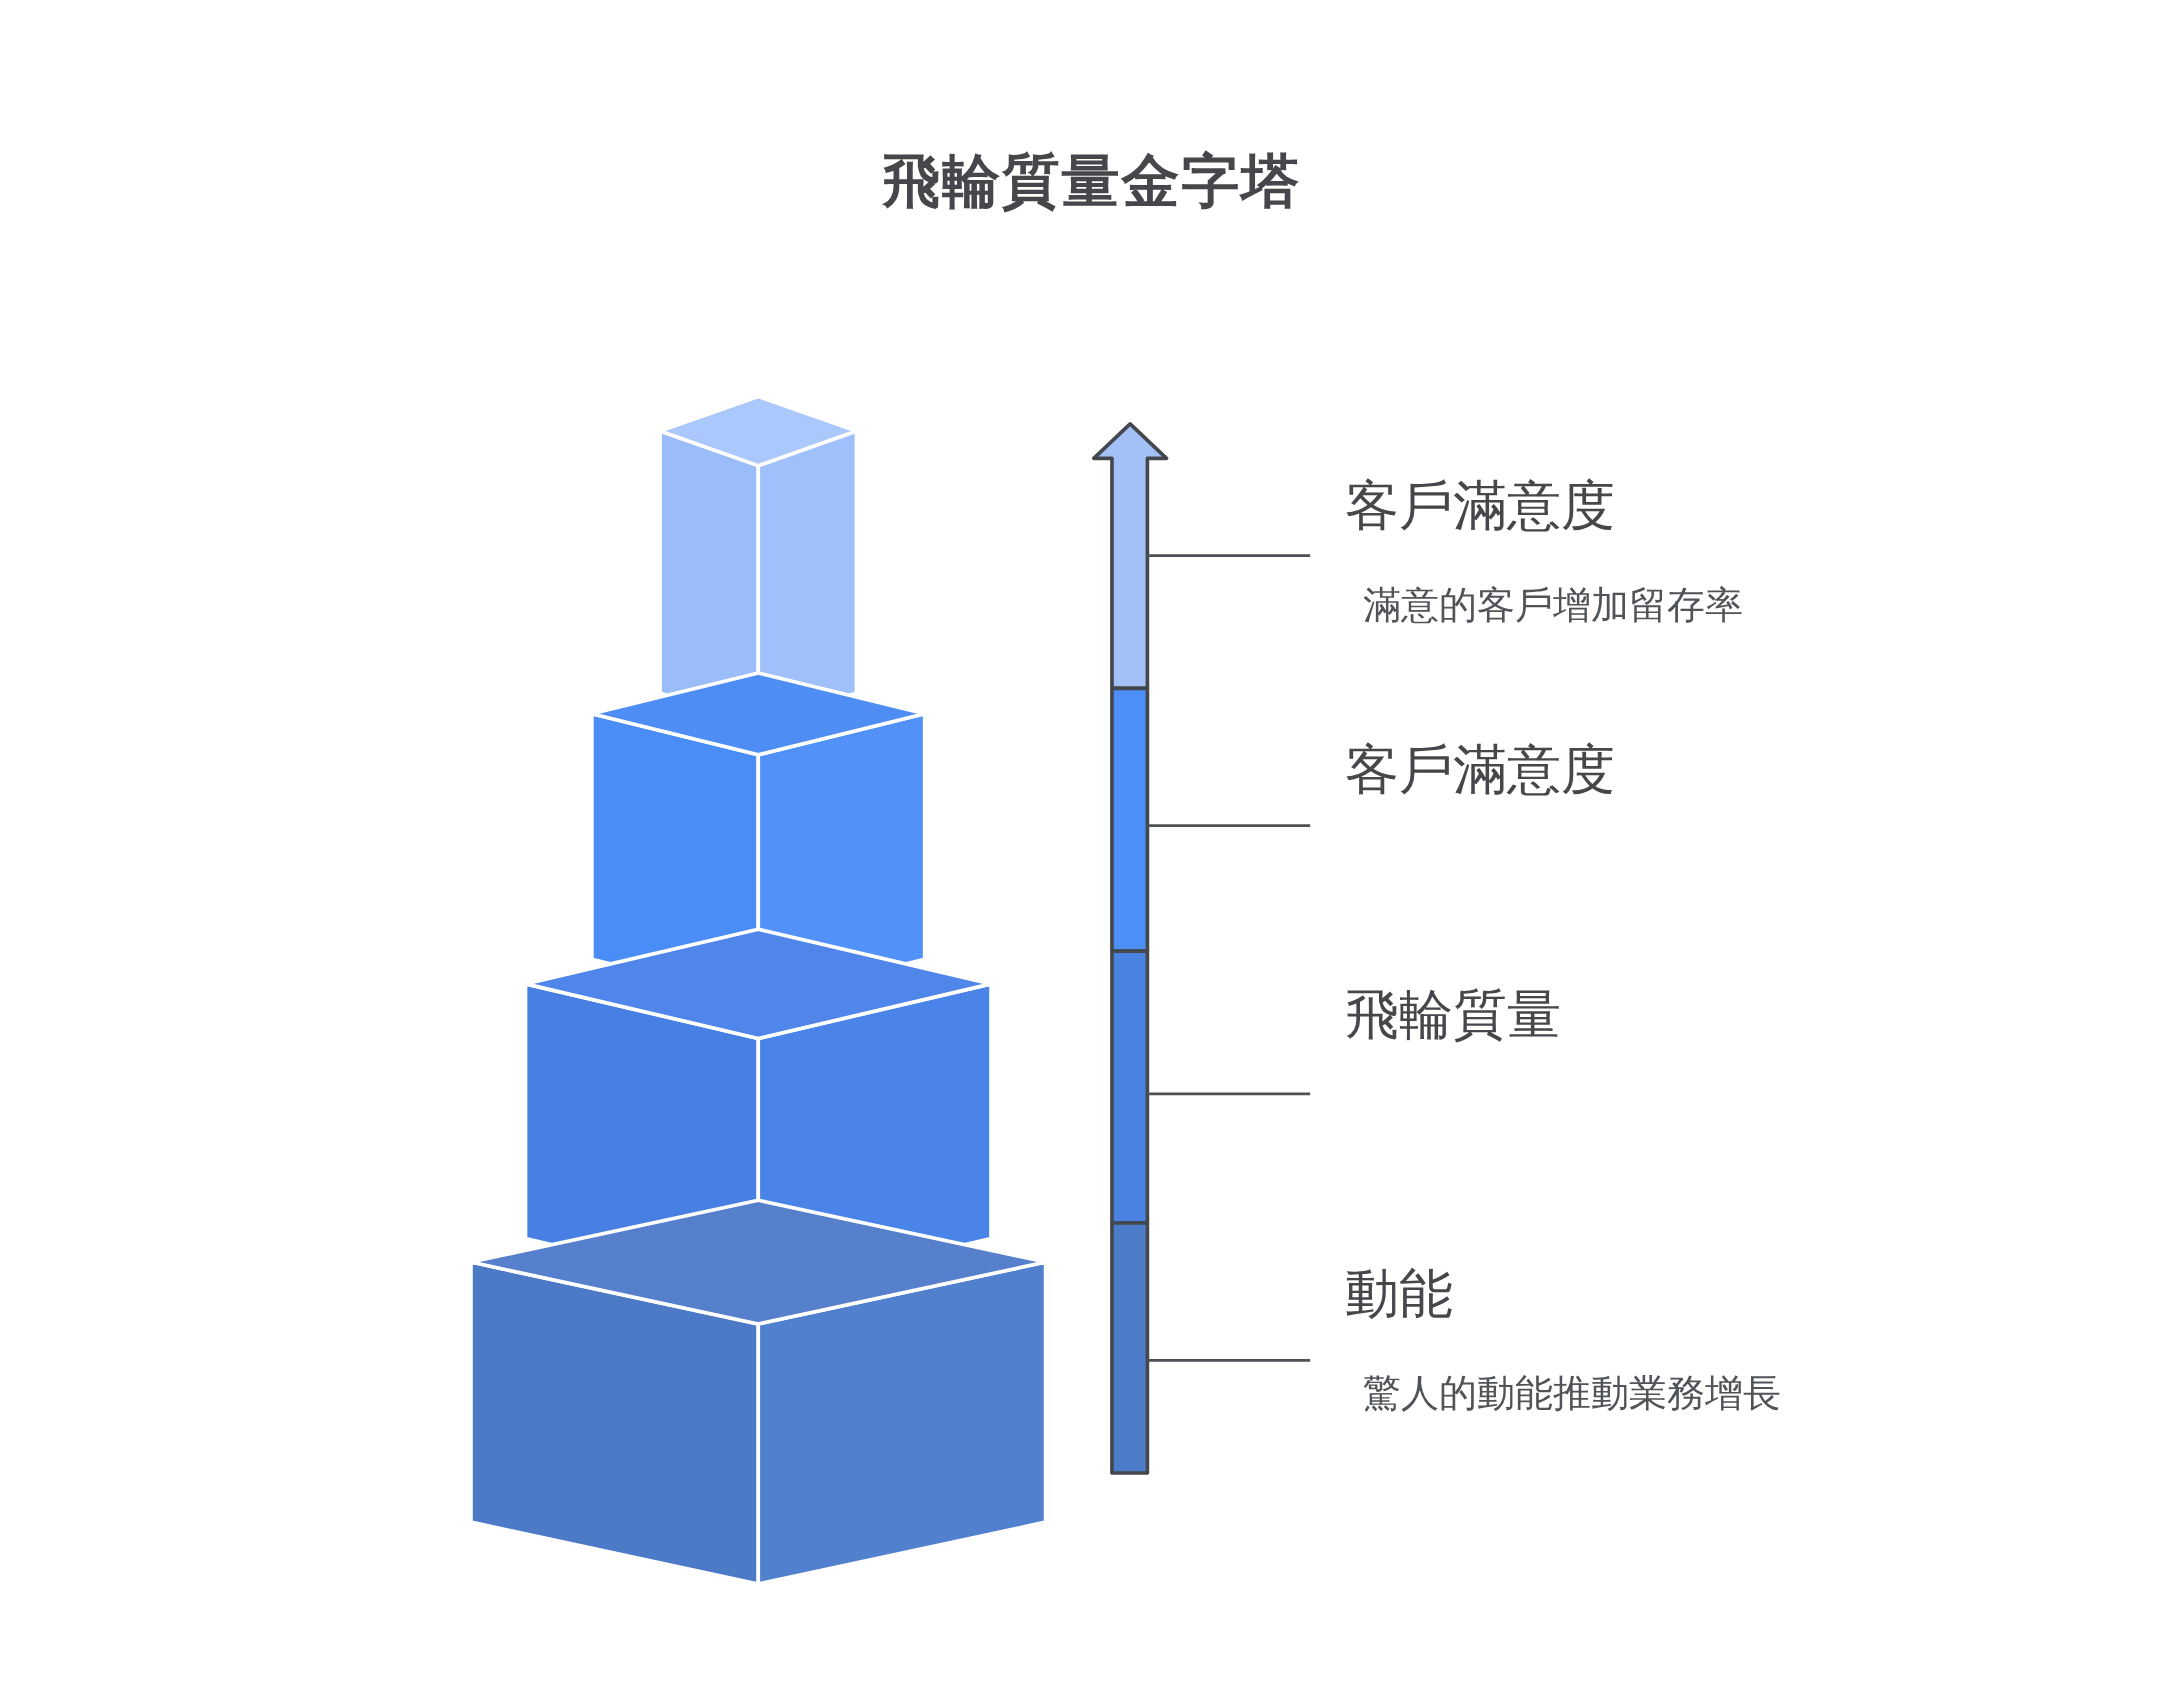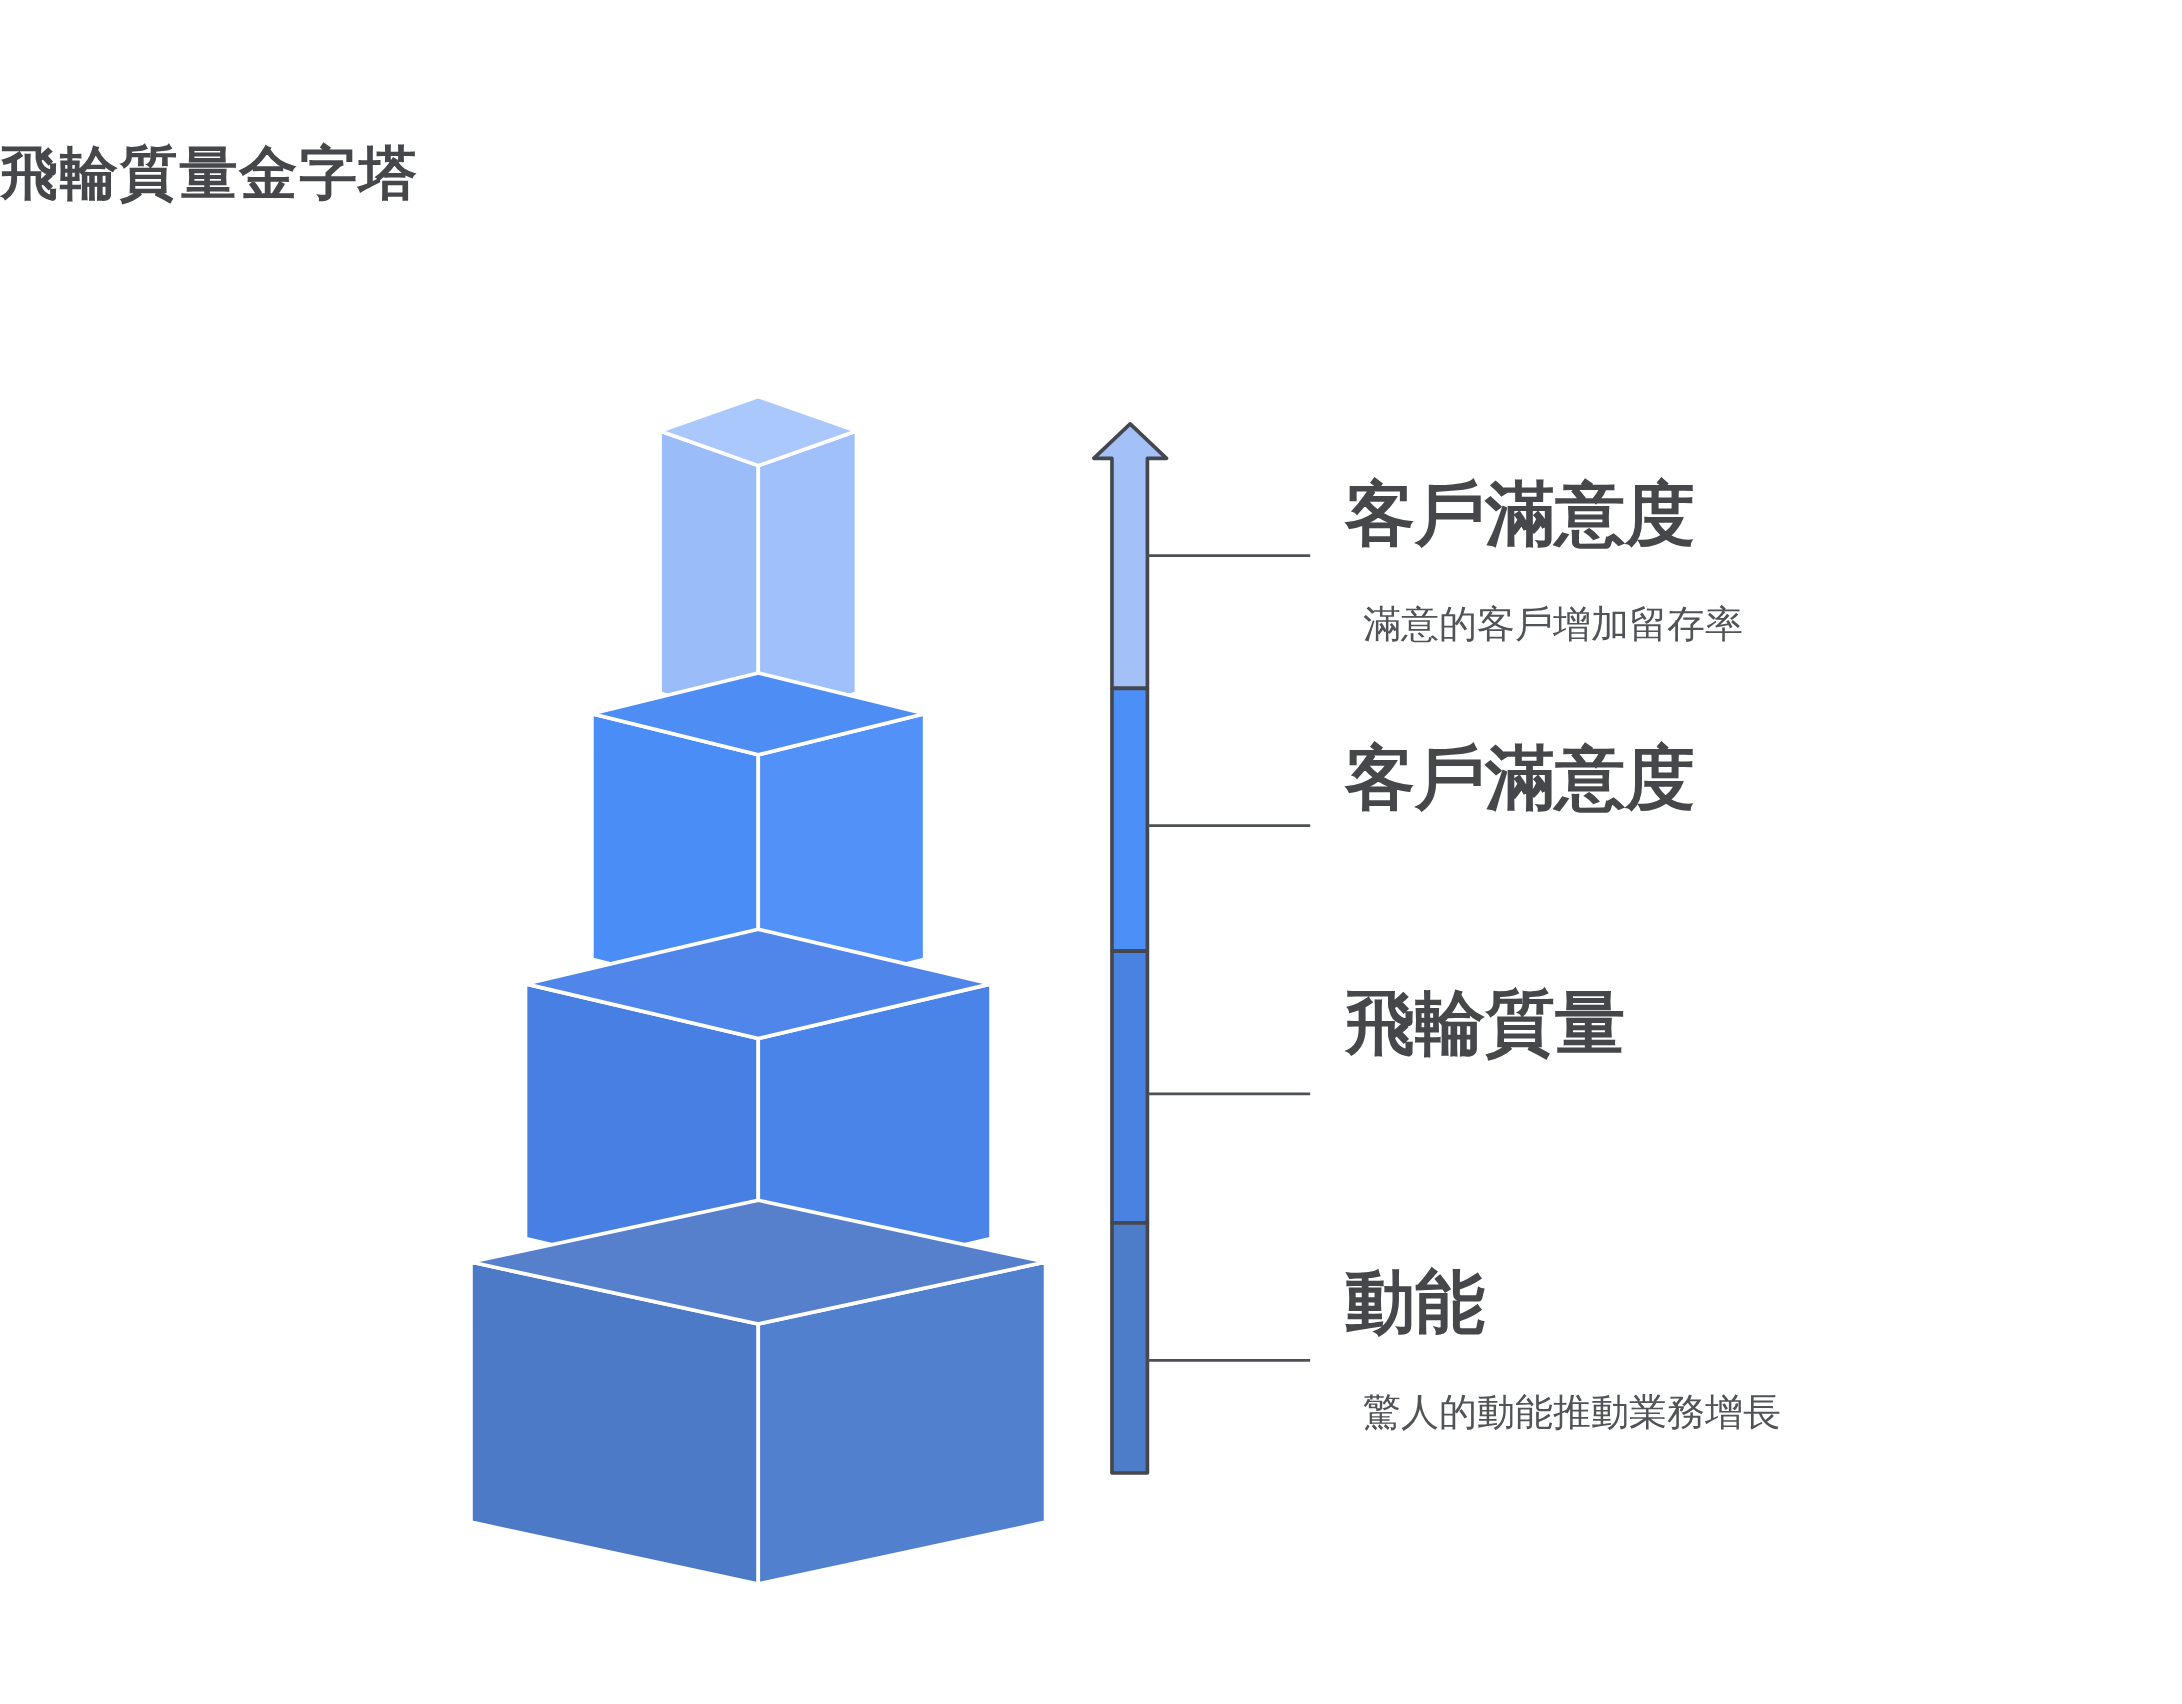--- a/index.html
+++ b/index.html
@@ -1,29 +1,29 @@
 <!DOCTYPE html>
 <html lang="zh-Hant" style="font-size:14.5px"><head>
 <meta charset="utf-8">
 <style>
   html,body{margin:0;padding:0;background:#ffffff;}
   .canvas{
     position:relative;width:2183px;height:1705px;background:#ffffff;overflow:hidden;
     font-family:"Liberation Sans","DejaVu Sans",sans-serif;
   }
   .title{
-    position:absolute;top:135px;left:0;right:0;margin:0;
+    position:absolute;top:135px;left:0;right:0;margin:8px;text-align:center;
     font-size:58px;font-weight:bold;color:#45474b;letter-spacing:1.8px;
   }
   svg.art{position:absolute;left:0;top:0;width:2183px;height:1705px;}
   .face{stroke:#ffffff;stroke-width:4;stroke-linejoin:round;}
   .outlined{stroke:#44484e;stroke-width:4;stroke-linejoin:round;}
   .tick{stroke:#4d5055;stroke-width:3;}
   .label{position:absolute;left:1345px;width:455px;}
-  .label .heading{font-size:70px;font-weight:bold;line-height:1.15;color:#45474b;margin:0 0 42px 0;}
+  .label .heading{font-size:54px;font-weight:normal;line-height:1.15;color:#45474b;margin:0 0 42px 0;}
   .label .desc{font-size:38px;line-height:1.45;color:#505357;margin:18px;}
   .l1{top:474px}.l2{top:738px}.l3{top:983px}.l4{top:1262px}
 </style>
 </head>
 <body>
 
 <div class="canvas">
 
   <h1 class="title">飛輪質量金字塔</h1>
 

